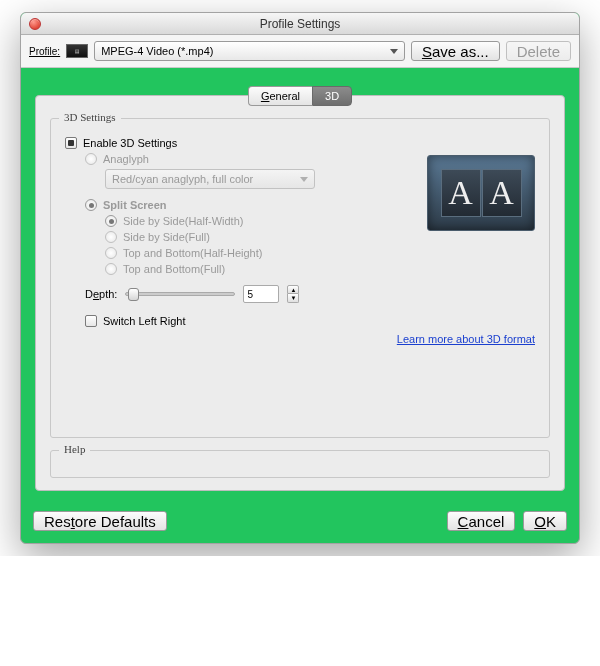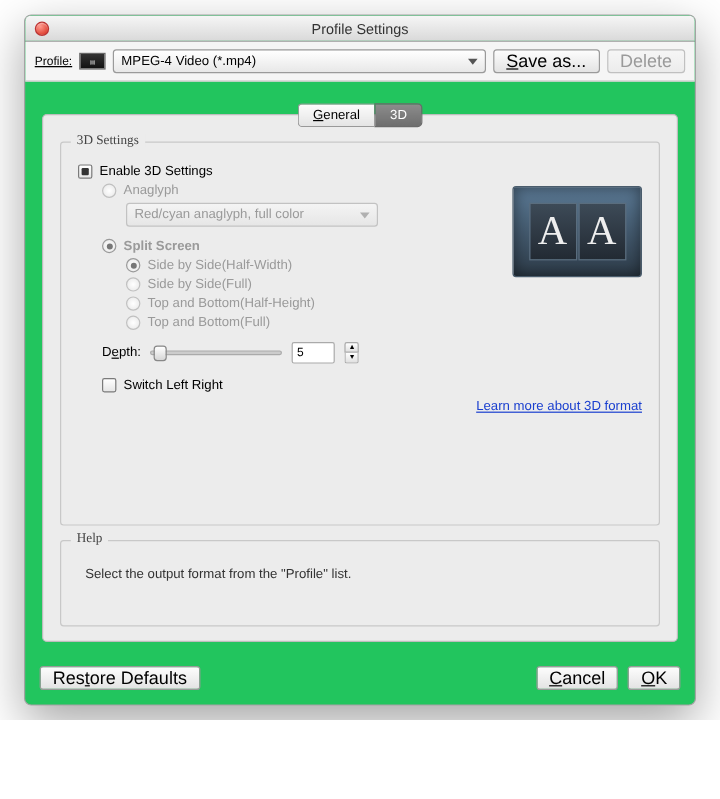--- a/index.html
+++ b/index.html
@@ -322,21 +322,20 @@
         <div class="preview">
           <div class="aa">
             <span>A</span>
             <span>A</span>
           </div>
         </div>
       </div>
 
       <div class="group">
         <div class="group-title">Help</div>
-        <div class="help-text">Select the output format from the "Profile" list.</div>
       </div>
 
     </div>
   </div>
 
   <div class="bottom-row">
     <div class="btn">Res<u>t</u>ore Defaults</div>
     <div class="bottom-right">
       <div class="btn"><u>C</u>ancel</div>
       <div class="btn"><u>O</u>K</div>

